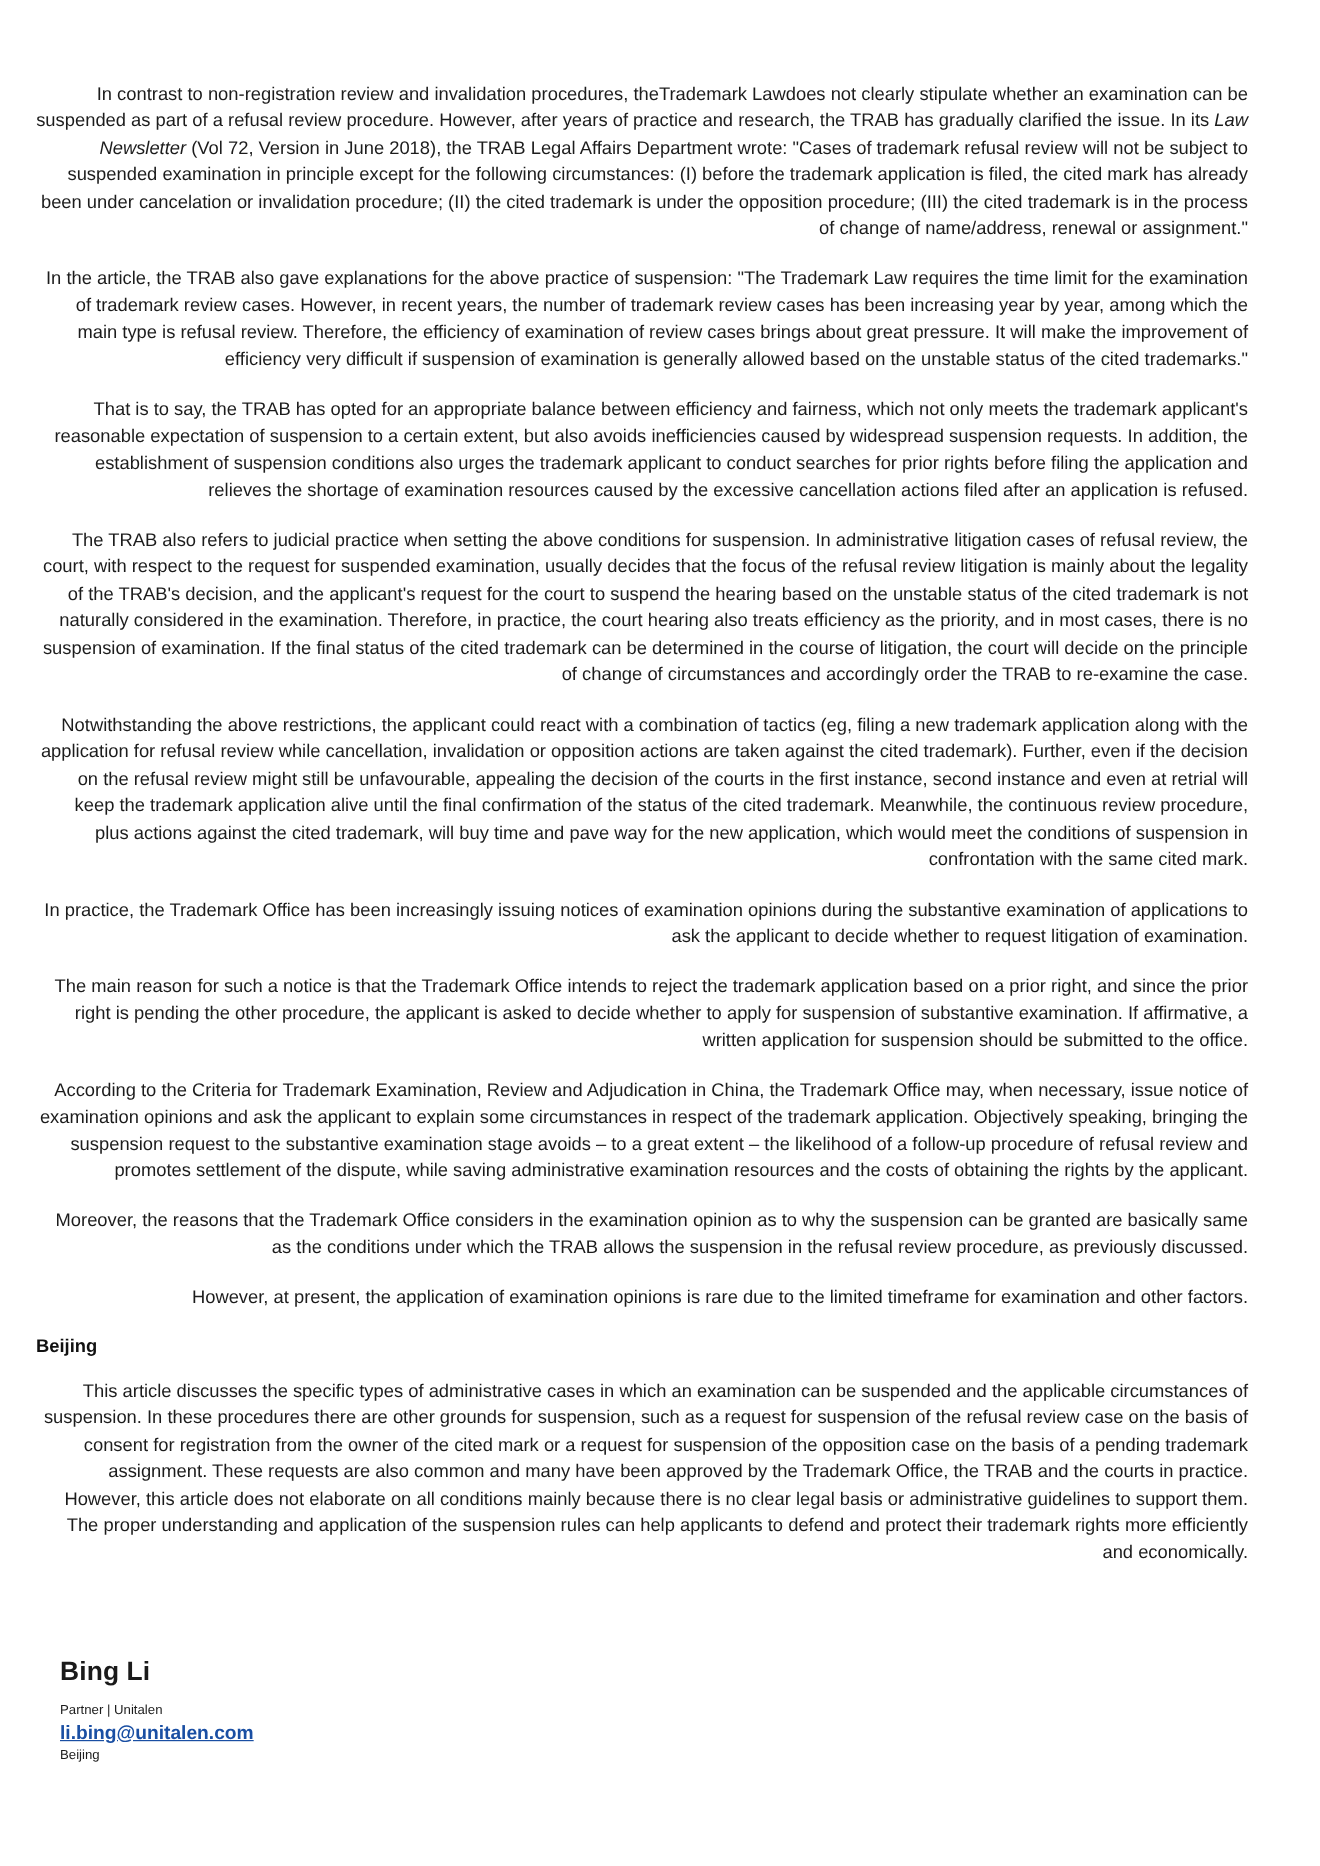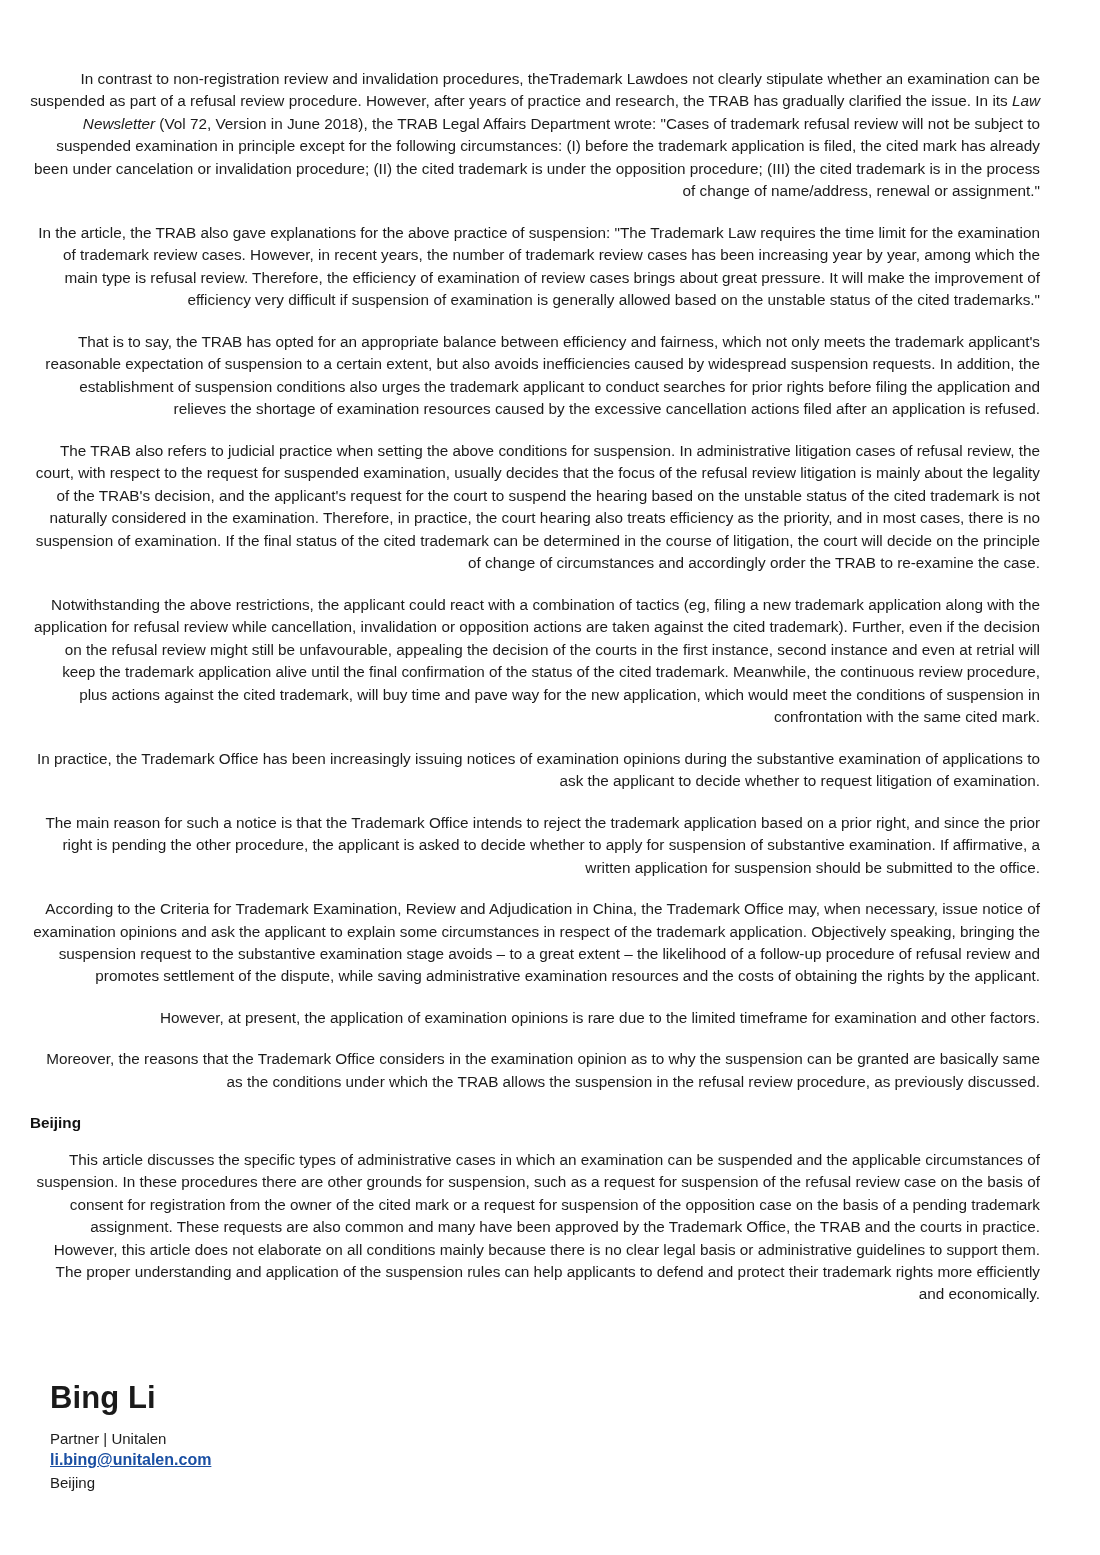--- a/index.html
+++ b/index.html
@@ -38,29 +38,29 @@
   }
   .ital {
     font-style: italic;
   }
   
   .author-block {
     margin-top: 74px;
     padding-left: 20px;
   }
   .author-name {
-    font-size: 31px;
+    font-size: 22px;
     font-weight: bold;
     color: #1a1a1a;
     margin: 0 0 12px 0;
     letter-spacing: 0.1px;
   }
   .author-role,
   .author-city {
-    font-size: 15px;
+    font-size: 11px;
     line-height: 1.42;
     color: #1c1c1c;
     margin: 0;
   }
   .author-email {
     font-size: 16px;
     line-height: 1.42;
     color: #1a4fa3;
     text-decoration: underline;
     display: inline-block;
@@ -80,22 +80,22 @@
         <p class="body-text"><span>That is to say, the TRAB has opted for an appropriate balance between efficiency and fairness, which not only meets the trademark applicant's reasonable expectation of suspension to a certain extent, but also avoids inefficiencies caused by widespread suspension requests. In addition, the establishment of suspension conditions also urges the trademark applicant to conduct searches for prior rights before filing the application and relieves the shortage of examination resources caused by the excessive cancellation actions filed after an application is refused.</span></p>
         <p class="body-text"><span>The TRAB also refers to judicial practice when setting the above conditions for suspension. In administrative litigation cases of refusal review, the court, with respect to the request for suspended examination, usually decides that the focus of the refusal review litigation is mainly about the legality of the TRAB's decision, and the applicant's request for the court to suspend the hearing based on the unstable status of the cited trademark is not naturally considered in the examination. Therefore, in practice, the court hearing also treats efficiency as the priority, and in most cases, there is no suspension of examination. If the final status of the cited trademark can be determined in the course of litigation, the court will decide on the principle of change of circumstances and accordingly order the TRAB to re-examine the case.</span></p>
         <p class="body-text"><span>Notwithstanding the above restrictions, the applicant could react with a combination of tactics (eg, filing a new trademark application along with the application for refusal review while cancellation, invalidation or opposition actions are taken against the cited trademark). Further, even if the decision on the refusal review might still be unfavourable, appealing the decision of the courts in the first instance, second instance and even at retrial will keep the trademark application alive until the final confirmation of the status of the cited trademark. Meanwhile, the continuous review procedure, plus actions against the cited trademark, will buy time and pave way for the new application, which would meet the conditions of suspension in confrontation with the same cited mark.</span></p>
       </div>
 
 
     <div id="group2">
         <p class="body-text"><span>In practice, the Trademark Office has been increasingly issuing notices of examination opinions during the substantive examination of applications to ask the applicant to decide whether to request litigation of examination.</span></p>
         <p class="body-text"><span>The main reason for such a notice is that the Trademark Office intends to reject the trademark application based on a prior right, and since the prior right is pending the other procedure, the applicant is asked to decide whether to apply for suspension of substantive examination. If affirmative, a written application for suspension should be submitted to the office.</span></p>
         <p class="body-text"><span>According to the Criteria for Trademark Examination, Review and Adjudication in China, the Trademark Office may, when necessary, issue notice of examination opinions and ask the applicant to explain some circumstances in respect of the trademark application. Objectively speaking, bringing the suspension request to the substantive examination stage avoids – to a great extent – the likelihood of a follow-up procedure of refusal review and promotes settlement of the dispute, while saving administrative examination resources and the costs of obtaining the rights by the applicant.</span></p>
+        <p class="body-text"><span>Moreover, the reasons that the Trademark Office considers in the examination opinion as to why the suspension can be granted are basically same as the conditions under which the TRAB allows the suspension in the refusal review procedure, as previously discussed.</span></p>
         <p class="body-text"><span>However, at present, the application of examination opinions is rare due to the limited timeframe for examination and other factors.</span></p>
-        <p class="body-text"><span>Moreover, the reasons that the Trademark Office considers in the examination opinion as to why the suspension can be granted are basically same as the conditions under which the TRAB allows the suspension in the refusal review procedure, as previously discussed.</span></p>
       </div>
 
     <h3 class="subhead">Beijing</h3>
 
     <div id="group3">
         <p class="body-text"><span>This article discusses the specific types of administrative cases in which an examination can be suspended and the applicable circumstances of suspension. In these procedures there are other grounds for suspension, such as a request for suspension of the refusal review case on the basis of consent for registration from the owner of the cited mark or a request for suspension of the opposition case on the basis of a pending trademark assignment. These requests are also common and many have been approved by the Trademark Office, the TRAB and the courts in practice. However, this article does not elaborate on all conditions mainly because there is no clear legal basis or administrative guidelines to support them. The proper understanding and application of the suspension rules can help applicants to defend and protect their trademark rights more efficiently and economically.</span></p>
       </div>
 
     <div class="author-block">
       <div class="author-name">Bing Li</div>

